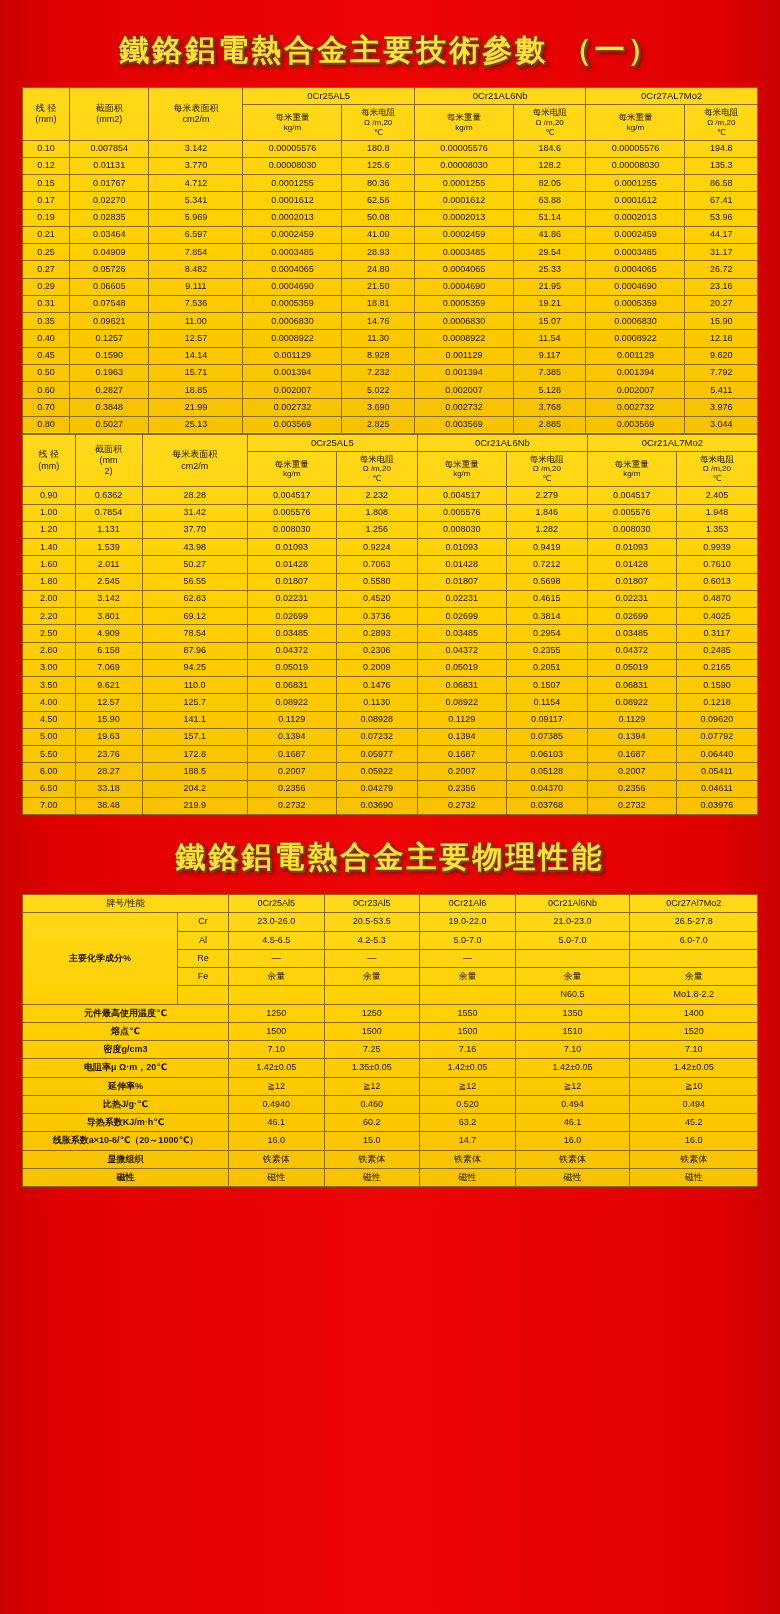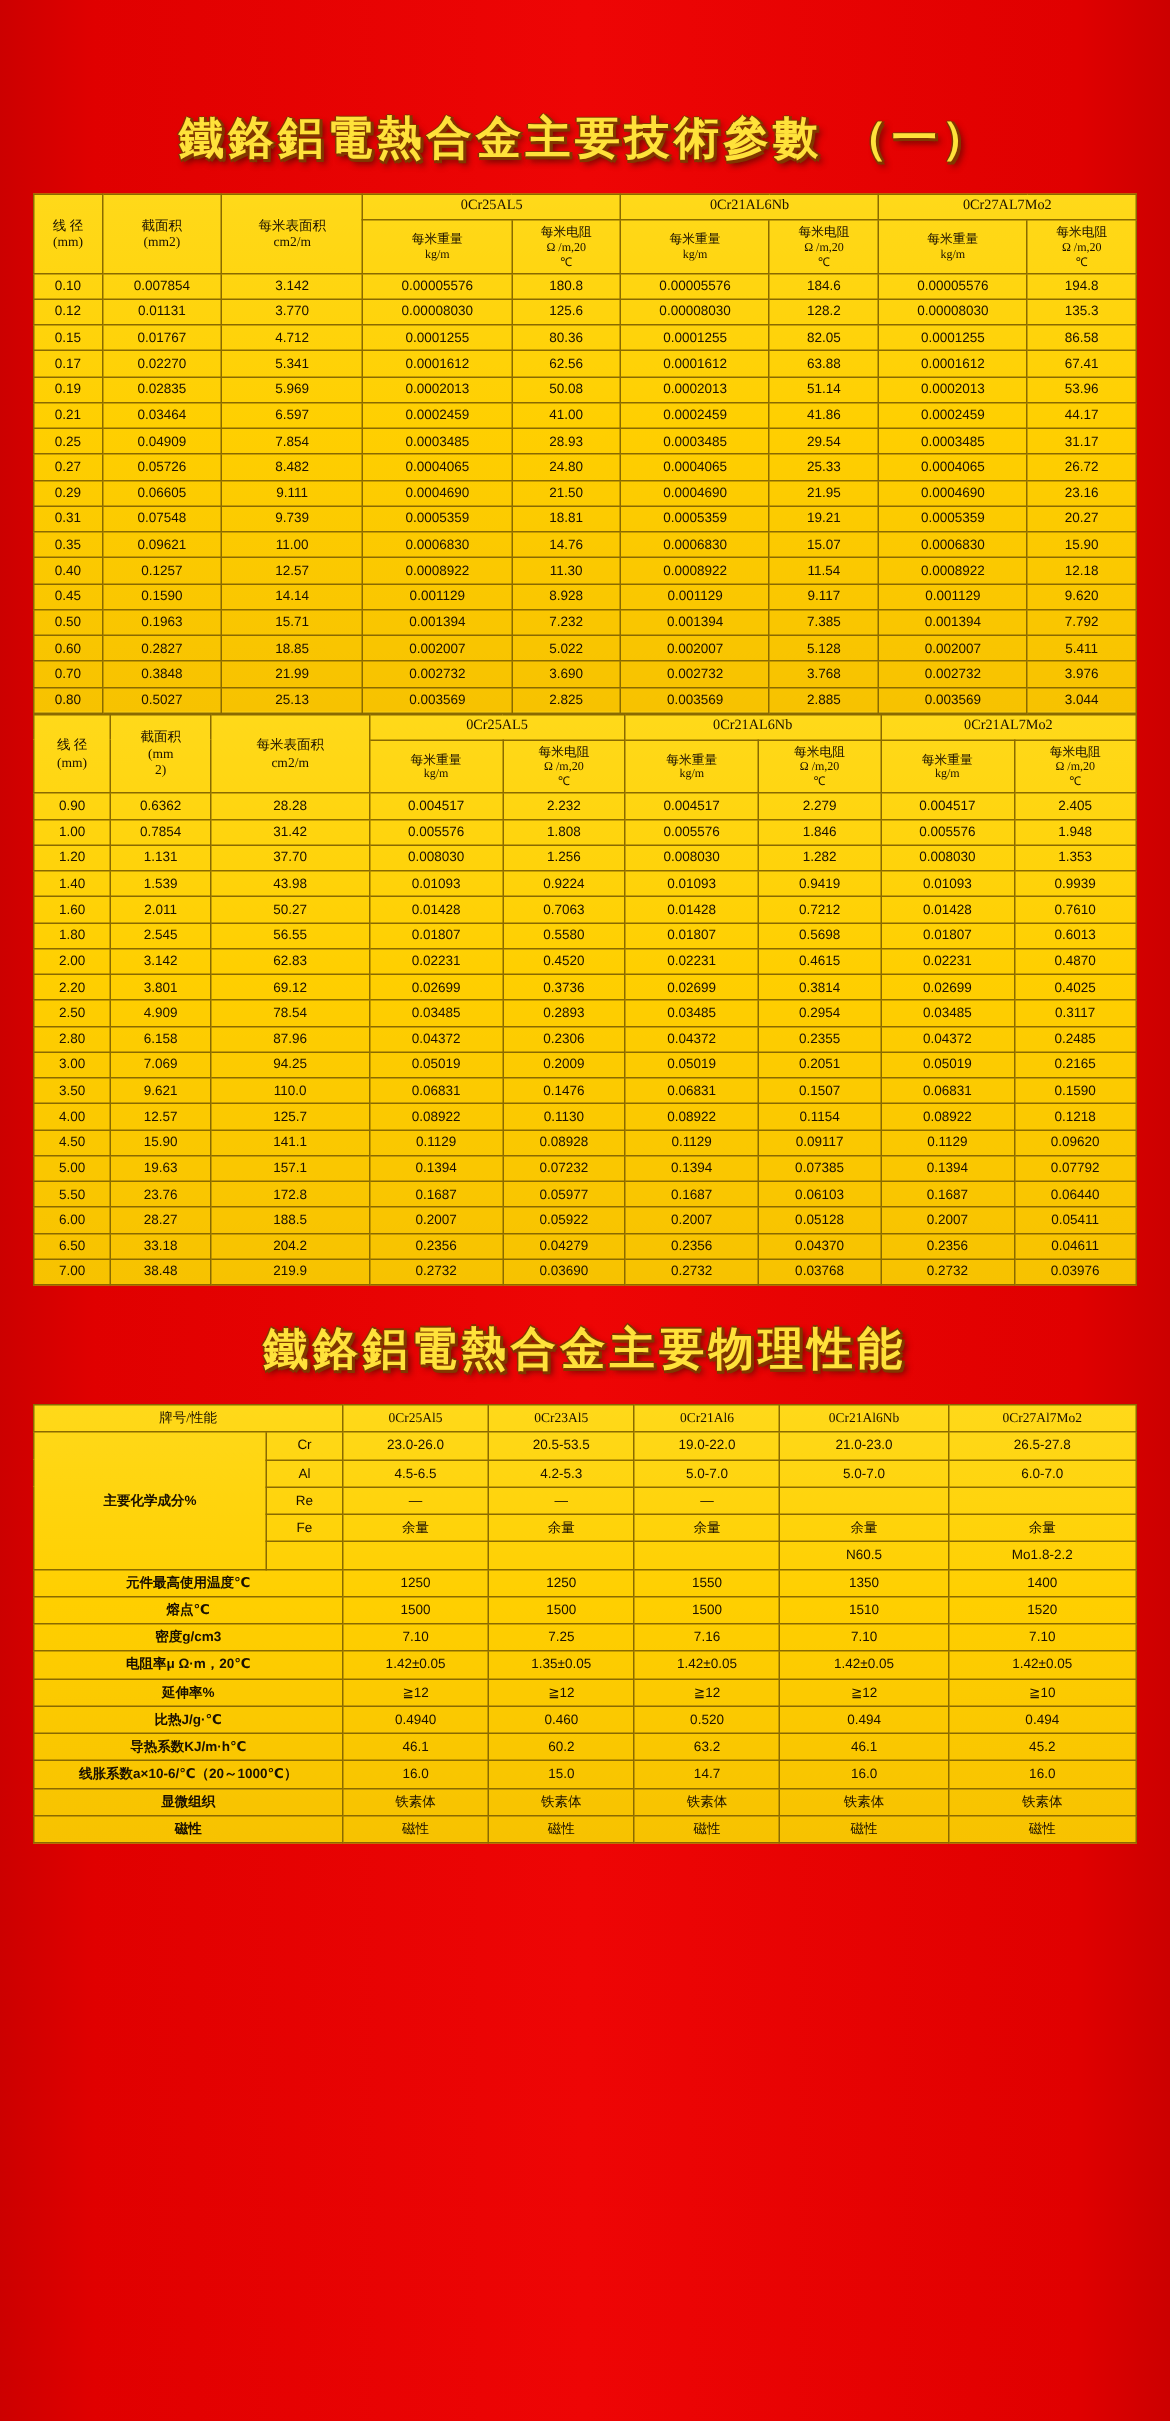--- a/index.html
+++ b/index.html
@@ -22,40 +22,40 @@
     color:#ffe23a;
     text-shadow:
        2px 0 0 #803800,
       -1px 0 0 #803800,
        0 2px 0 #803800,
        0 -1px 0 #803800,
        2px 2px 0 #803800,
        3px 3px 4px rgba(60,10,0,.8);
     padding:22px 0 16px 0;
   }
-  .title-1{padding-top:30px;margin-top:42px;}
+  .title-1{padding-top:30px;}
 
   .tbl-wrap{padding:0 22px;}
   table{
     border-collapse:collapse;
     width:100%;
     background:#ffd400;
     background:linear-gradient(180deg,#ffd91a 0%,#ffcf00 45%,#f7c200 100%);
   }
   table, th, td{border:1px solid #8a6a00;}
   th,td{
     text-align:center;
     vertical-align:middle;
     font-size:9px;
     line-height:1.25;
     padding:2px 1px;
     color:#1a1000;
     background:transparent;
   }
-  th{font-weight:normal;font-family:Liberation Serif, serif;}
+  th{font-weight:normal;}
   .hdr-tall{height:30px;}
   .alloy{font-size:9.5px;}
   .sub{font-size:8.5px;}
   .unit{font-size:8px;}
   td.val{font-size:9px;padding:2.5px 1px;}
 
   
   .phys td,.phys th{font-size:9px;padding:3px 2px;}
   .phys .rowhead{text-align:center;font-weight:bold;}
   .phys .leftcol{width:150px;}
@@ -215,21 +215,21 @@
             <td class="val">0.0004690</td>
             <td class="val">21.50</td>
             <td class="val">0.0004690</td>
             <td class="val">21.95</td>
             <td class="val">0.0004690</td>
             <td class="val">23.16</td>
           </tr>
           <tr>
             <td class="val">0.31</td>
             <td class="val">0.07548</td>
-            <td class="val">9.739</td>
+            <td class="val">7.536</td>
             <td class="val">0.0005359</td>
             <td class="val">18.81</td>
             <td class="val">0.0005359</td>
             <td class="val">19.21</td>
             <td class="val">0.0005359</td>
             <td class="val">20.27</td>
           </tr>
           <tr>
             <td class="val">0.35</td>
             <td class="val">0.09621</td>

